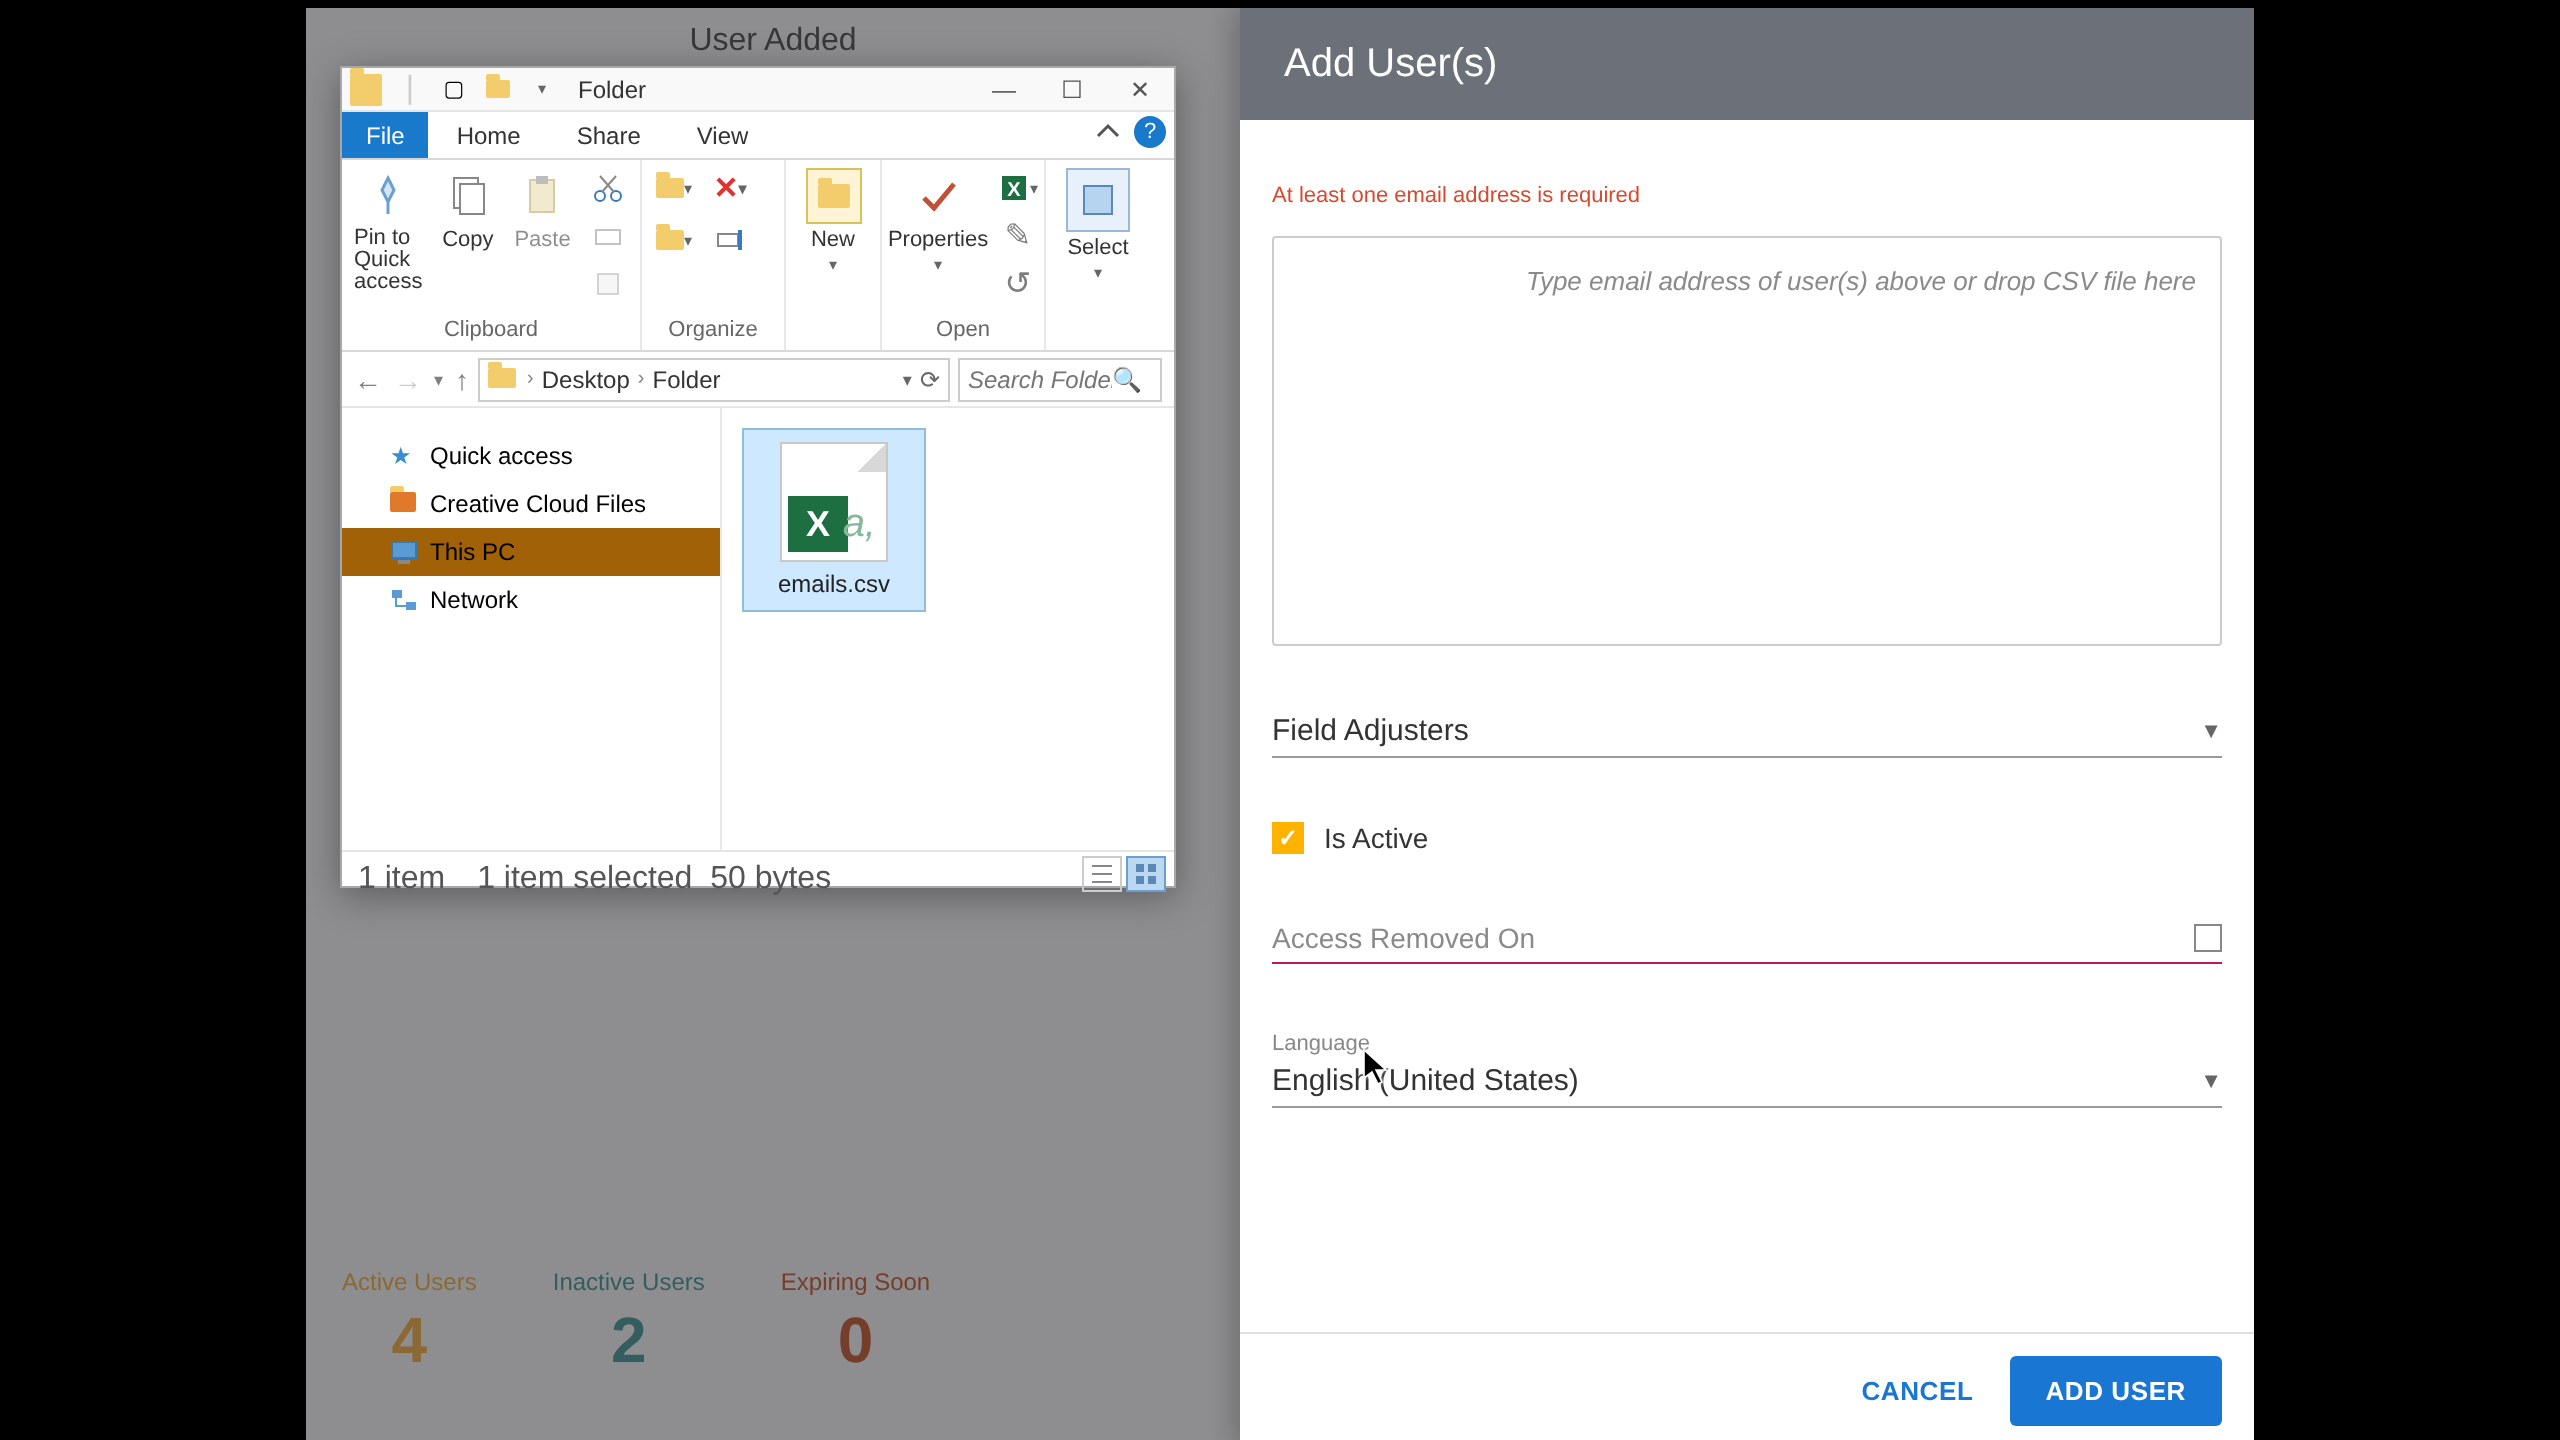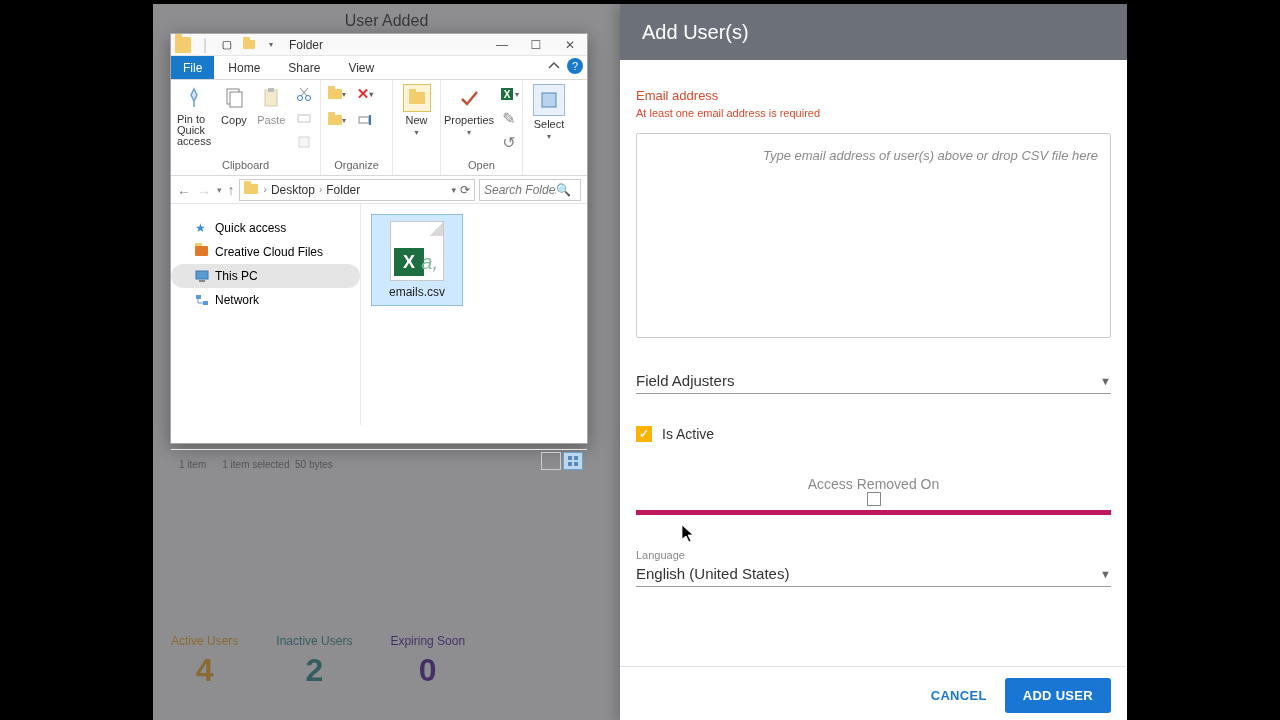--- a/index.html
+++ b/index.html
@@ -8,21 +8,21 @@
   
   .bg-page { position: absolute; inset: 0; background: #fff; opacity: 1; }
   .bg-overlay { position: absolute; inset: 0; background: rgba(60,60,65,0.58); }
   .bg-title { position: absolute; left: 0; top: 8px; width: 467px; text-align: center; font-size: 16px; color: #333; }
   .bg-stats { position: absolute; left: 0; bottom: 0; width: 467px; height: 120px; background: #fff; display: flex; gap: 38px; padding: 30px 18px 0 18px; }
   .stat { display: flex; flex-direction: column; align-items: center; font-size: 12px; }
   .stat .lab { font-size: 12px; margin-bottom: 4px; }
   .stat .num { font-size: 32px; font-weight: 600; }
   .stat.active .lab, .stat.active .num { color: #f5a623; }
   .stat.inactive .lab, .stat.inactive .num { color: #2a8a8a; }
-  .stat.expiring .lab, .stat.expiring .num { color: #4c1d95; }
+  .stat.expiring .lab, .stat.expiring .num { color: #c2410c; }
 
   
   .explorer { position: absolute; left: 17px; top: 29px; width: 418px; height: 411px; background: #fff; border: 1px solid #a8a8a8; box-shadow: 0 4px 18px rgba(0,0,0,0.35); }
   .ex-titlebar { height: 22px; background: #f9f9f9; display: flex; align-items: center; padding: 0 4px; border-bottom: 1px solid #e5e5e5; position: relative; }
   .ex-titlebar .qat { display: flex; gap: 6px; align-items: center; }
   .ex-titlebar .qat span { width: 16px; height: 16px; display: inline-flex; align-items: center; justify-content: center; }
   .ex-titlebar .title { font-size: 12px; margin-left: 10px; color: #333; }
   .win-controls { position: absolute; right: 0; top: 0; height: 22px; display: flex; }
   .win-controls div { width: 34px; height: 22px; display: flex; align-items: center; justify-content: center; font-size: 12px; color: #555; }
 
@@ -49,51 +49,51 @@
   .crumb-wrap { flex: 1; border: 1px solid #ccc; height: 22px; display: flex; align-items: center; padding: 0 4px; gap: 4px; background: #fff; }
   .crumb-wrap .folder-ico { width: 16px; height: 14px; display:inline-block; }
   .crumb-wrap .sep { color: #888; font-size: 10px; }
   .refresh-ico { color: #666; font-size: 12px; }
   .search-box { width: 102px; border: 1px solid #ccc; height: 22px; display: flex; align-items: center; padding: 0 4px; background: #fff; color: #888; }
   .search-box input { border: none; width: 72px; font-size: 12px; color: #888; font-style: italic; outline: none; }
 
   .ex-body { display: flex; height: 221px; }
   .nav-pane { width: 190px; border-right: 1px solid #e8e8e8; padding: 12px 0; font-size: 12px; }
   .nav-pane .item { padding: 5px 6px 5px 24px; display: flex; align-items: center; gap: 6px; }
-  .nav-pane .item.selected { background: #e5e5e5; border-radius: 12px; }
+  .nav-pane .item.selected { background: #a16207; }
   .nav-pane .ico { width: 14px; height: 14px; display:inline-block; }
 
   .file-area { flex: 1; padding: 10px; display: flex; align-items: flex-start; }
   .file-item { width: 92px; display: flex; flex-direction: column; align-items: center; gap: 4px; background: #cde8ff; border: 1px solid #8fbde0; padding: 6px 4px; }
   .file-item .fico { width: 54px; height: 60px; background: #fff; border: 1px solid #c8c8c8; position: relative; }
   .file-item .fico::before { content: ""; position: absolute; right: 0; top: 0; width: 14px; height: 14px; background: linear-gradient(135deg, #fff 50%, #d8d8d8 50%); }
   .file-item .xbadge { position: absolute; left: 3px; bottom: 4px; width: 30px; height: 28px; background: #1d6f42; color: #fff; display: flex; align-items: center; justify-content: center; font-weight: bold; font-size: 18px; }
   .file-item .acomma { position: absolute; right: 5px; bottom: 6px; font-size: 20px; color: #86b99a; font-style: italic; }
   .file-item .fname { font-size: 12px; color: #222; }
 
-  .status-bar { height: 22px; border-top: 1px solid #e5e5e5; display: flex; align-items: center; font-size: 10px; color: #555; padding: 14px 8px; gap: 16px; position: relative; margin-top: 24px; }
+  .status-bar { height: 22px; border-top: 1px solid #e5e5e5; display: flex; align-items: center; font-size: 16px; color: #555; padding: 14px 8px; gap: 16px; position: relative; }
   .status-bar .views { position: absolute; right: 4px; top: 2px; display: flex; gap: 2px; }
   .status-bar .views span { width: 20px; height: 18px; border: 1px solid #ccc; display: inline-flex; align-items: center; justify-content: center; }
   .status-bar .views span.active { background: #bcd7f0; border-color: #6aa0d0; }
 
   
   .drawer { position: absolute; left: 467px; top: 0; width: 507px; height: 720px; background: #fff; display: flex; flex-direction: column; box-shadow: -4px 0 12px rgba(0,0,0,0.2); }
   .drawer-head { background: #6c7078; color: #fff; height: 56px; display: flex; align-items: center; padding: 0 22px; font-size: 20px; font-weight: 500; }
   .drawer-body { flex: 1; padding: 28px 16px 0 16px; overflow: auto; }
   .field-label { font-size: 13px; color: #555; }
   .field-label.error { color: #d54a2e; }
   .err-msg { font-size: 11px; color: #d54a2e; margin-top: 4px; }
   .email-box { border: 1px solid #ccc; border-radius: 2px; height: 205px; margin-top: 14px; padding: 14px 12px; font-size: 13px; font-style: italic; color: #8a8a8a; text-align: right; }
   .ugroup { margin-top: 30px; }
   .mini-label { font-size: 11px; color: #888; }
   .select-line { display: flex; align-items: center; justify-content: space-between; border-bottom: 1px solid #9a9a9a; padding: 4px 0; font-size: 15px; color: #333; gap: 48px; }
   .select-line .caret { font-size: 11px; color: #666; }
   .chk-row { margin-top: 32px; display: flex; align-items: center; gap: 10px; font-size: 14px; color: #333; }
   .chkbox { width: 16px; height: 16px; background: #ffb300; display: inline-flex; align-items: center; justify-content: center; color: #fff; font-size: 12px; font-weight: bold; }
-  .access-row { margin-top: 34px; display: flex; align-items: center; justify-content: space-between; border-bottom: 5px solid #be185d; padding-bottom: 4px; font-size: 14px; color: #8a8a8a; flex-direction: column; }
+  .access-row { margin-top: 34px; display: flex; align-items: center; justify-content: space-between; border-bottom: 1px solid #be185d; padding-bottom: 4px; font-size: 14px; color: #8a8a8a; }
   .cal-ico { width: 14px; height: 14px; border: 1px solid #888; position: relative; }
   .lang-grp { margin-top: 34px; }
   .drawer-foot { height: 58px; border-top: 1px solid #e0e0e0; display: flex; justify-content: flex-end; align-items: center; gap: 18px; padding: 0 16px; }
   .btn-cancel { color: #1976d2; font-weight: 600; font-size: 13px; letter-spacing: 0.3px; }
   .btn-primary { background: #1976d2; color: #fff; font-weight: 600; font-size: 13px; padding: 10px 18px; border-radius: 3px; letter-spacing: 0.3px; }
 
   
   .cursor { position: absolute; left: 528px; top: 520px; font-size: 18px; color: #000; pointer-events: none; }
   .cursor svg { filter: drop-shadow(0 0 1px #fff); }
 
@@ -371,21 +371,20 @@
               <rect x="7" y="7" width="4" height="4" fill="#5a88b8"></rect>
             </svg>
           </span>
       </div>
     </div>
   </div>
 
   <div class="drawer">
     <div class="drawer-head">Add User(s)</div>
     <div class="drawer-body">
-      <div class="field-label error">Email address</div>
       <div class="err-msg">At least one email address is required</div>
       <div class="email-box">Type email address of user(s) above or drop CSV file here</div>
 
       <div class="ugroup">
         <div class="select-line">
           <span>Field Adjusters</span>
           <span class="caret">▼</span>
         </div>
       </div>
 

